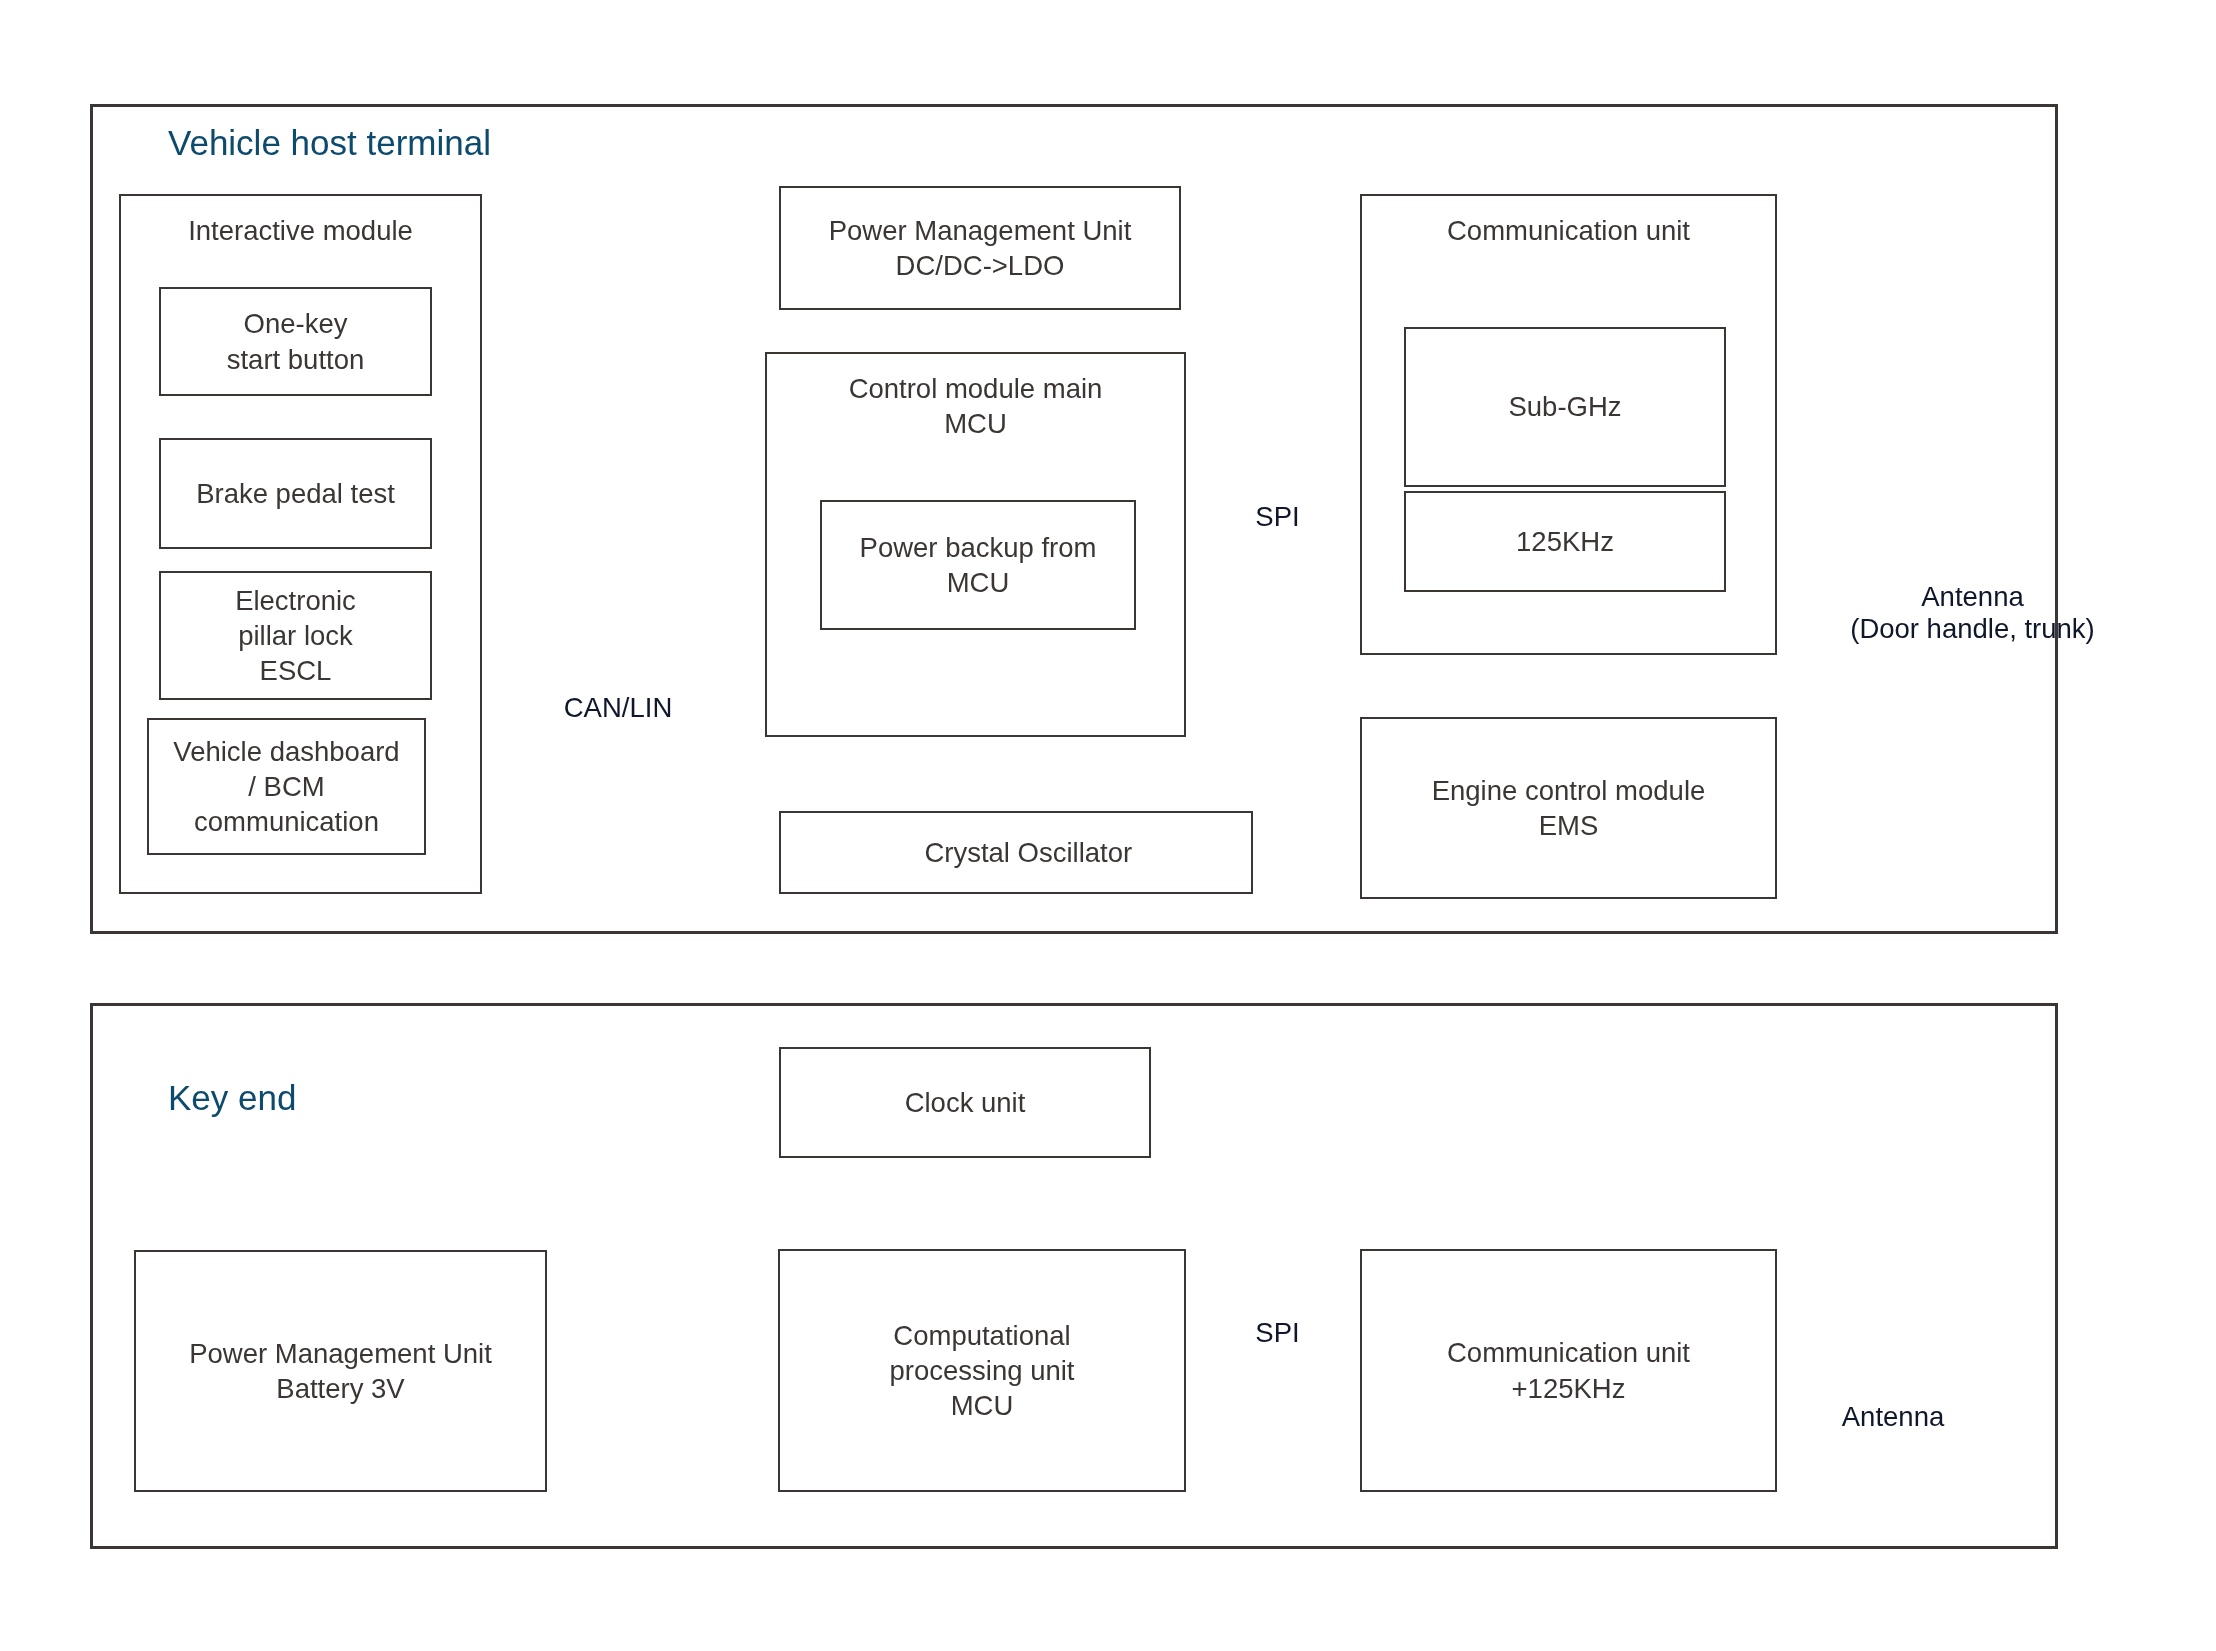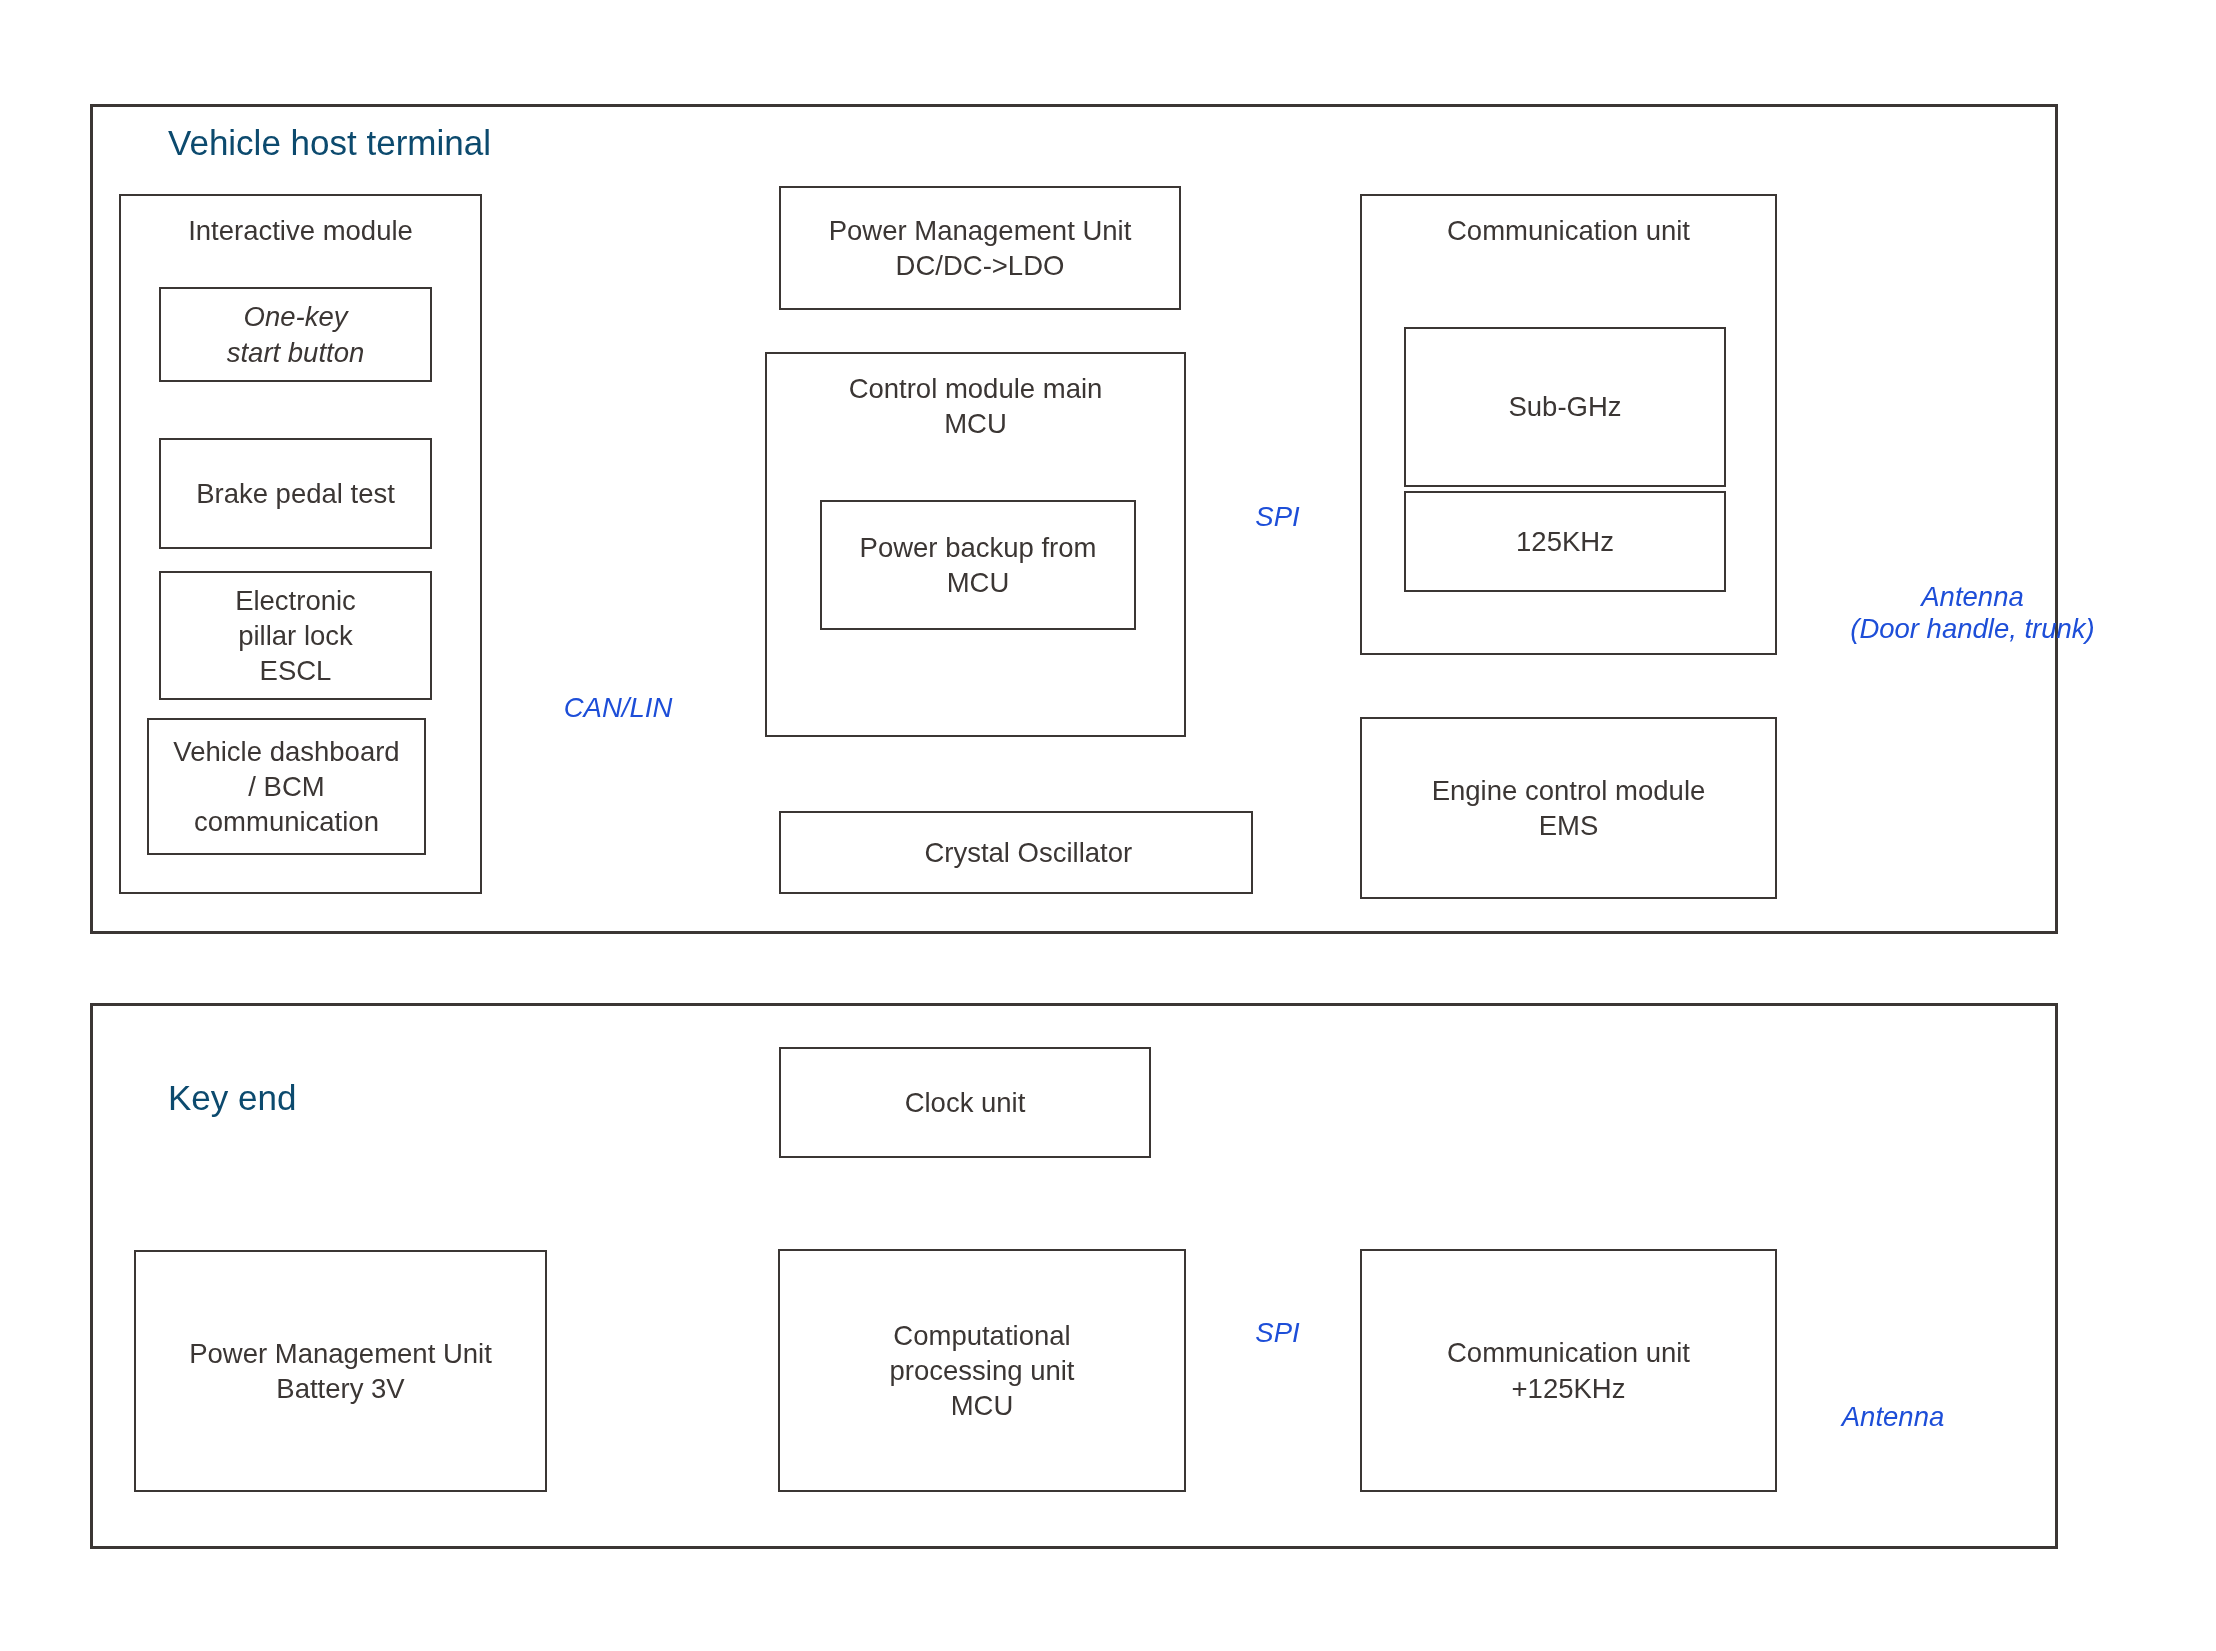--- a/index.html
+++ b/index.html
@@ -44,24 +44,23 @@
     line-height: 1.28;
     padding: 1.8px 4.4px;
   }
   .box.top-label {
     align-items: flex-start;
     padding-top: 17px;
   }
   .edge-label {
     position: absolute;
     font-size: 27.5px;
-    color: #1d4ed8;
+    color: #0f172a;
     white-space: nowrap;
     text-align: center;
-    font-style: italic;
   }
   .ml {
     white-space: pre-line;
   }
   svg.wires {
     position: absolute;
     left: 0;
     top: 0;
     width: 2216px;
     height: 1651px;
@@ -131,21 +130,21 @@
   </svg>
 
   <div class="panel" style="left:90px; top:104px; width:1968px; height:830px;"></div>
 
   <div class="panel-title" style="left:168px; top:123px;">Vehicle host terminal</div>
 
   <div class="box top-label ml" style="left:119px; top:194px; width:363px; height:700px; font-size:27.5px;">
     <span>Interactive module</span>
   </div>
 
-  <div class="box ml" style="left:159px; top:287px; width:273px; height:95px;font-style:italic;">One-key
+  <div class="box ml" style="left:159px; top:287px; width:273px; height:109px;">One-key
 start button</div>
 
   <div class="box ml" style="left:159px; top:438px; width:273px; height:111px;">Brake pedal test</div>
 
   <div class="box ml" style="left:159px; top:571px; width:273px; height:129px;">Electronic
 pillar lock
 ESCL</div>
 
   <div class="box ml" style="left:147px; top:718px; width:279px; height:137px;">Vehicle dashboard
 / BCM

